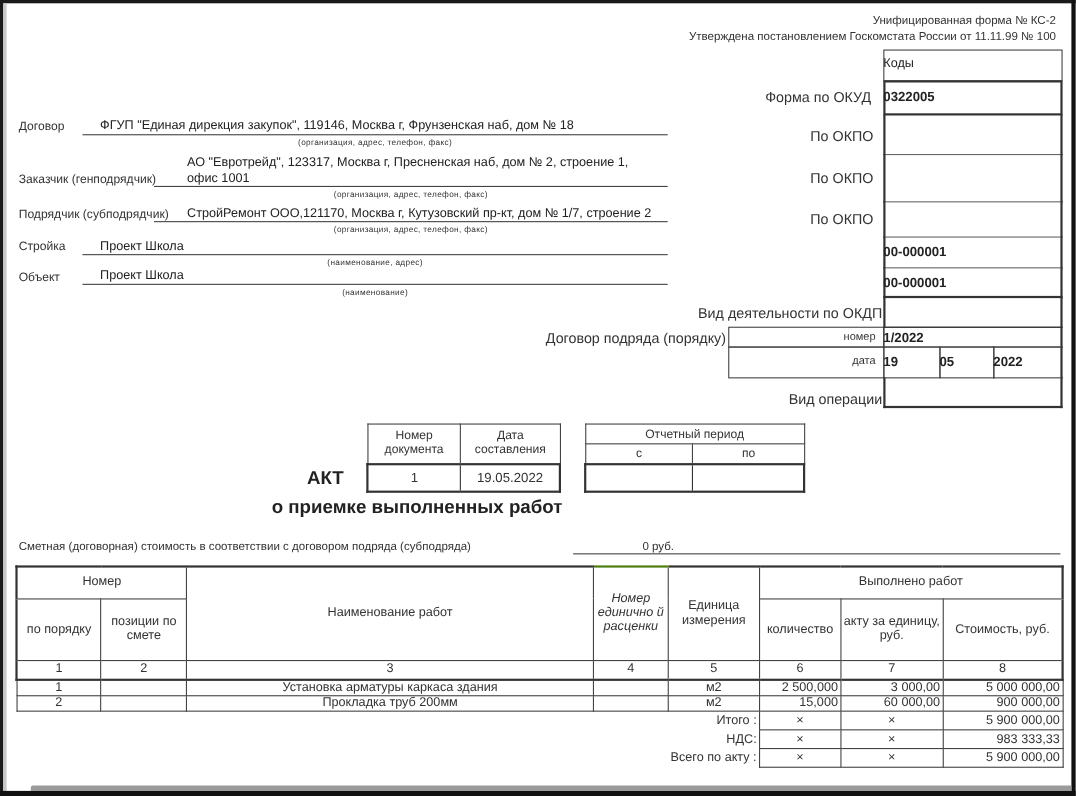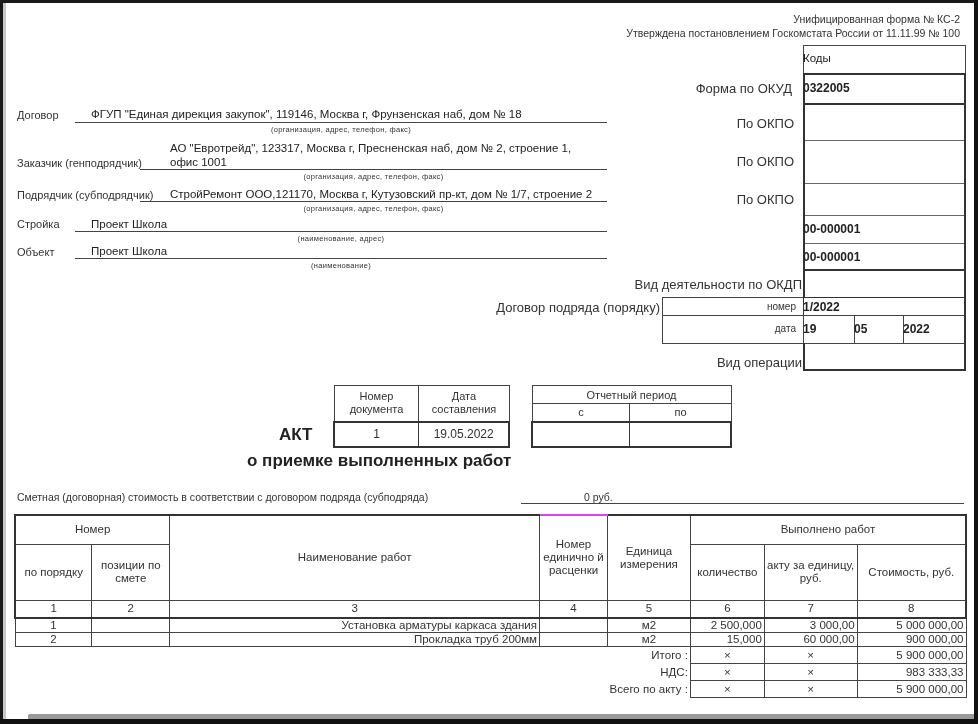--- a/index.html
+++ b/index.html
@@ -27,21 +27,21 @@
   .bold { font-weight: bold; }
 
   .rlabel { font-size: 13px; color: #333; text-align: right; }
 
   table { border-collapse: collapse; }
   .small-tbl td { border: 1px solid #444; font-size: 11px; color: #333; text-align: center; }
   .main-tbl { position: absolute; left: 14px; top: 514px; width: 953px; }
   .main-tbl td { border: 1px solid #444; font-size: 11.5px; color: #333; text-align: center; padding: 0 2px; line-height: 13px; }
   .main-tbl tr.hrow td { }
   .main-tbl tr.data td { font-size: 11.5px; height: 14px; line-height: 12px; }
-  .main-tbl td.l { text-align: right; }
+  .main-tbl td.l { text-align: center; }
   .main-tbl td.r { text-align: right; }
   .main-tbl td.nb { border: none; }
 
   .title-akt { font-size: 17px; font-weight: bold; color: #222; }
   .title-sub { font-size: 17px; font-weight: bold; color: #222; }
 </style>
 </head>
 <body>
 
 <div class="frame-top"></div>
@@ -167,21 +167,21 @@
       <col style="width:68px">
       <col style="width:83px">
       <col style="width:74px">
       <col style="width:93px">
       <col style="width:109px">
   </colgroup>
   <tbody>
       <tr class="hrow" style="height:29px;">
     <td colspan="2" style="border-top:2px solid #333; border-left:2px solid #333;">Номер</td>
     <td rowspan="2" style="border-top:2px solid #333;">Наименование работ</td>
-    <td rowspan="2" style="border-top:2px solid #d946ef; padding:0;">Номер единично й расценки</td>
+    <td rowspan="2" style="border-top:2px solid #4d7c0f; padding:0;font-style:italic;">Номер единично й расценки</td>
     <td rowspan="2" style="border-top:2px solid #333;">Единица измерения</td>
     <td colspan="3" style="border-top:2px solid #333; border-right:2px solid #333;">Выполнено работ</td>
   </tr>
   <tr class="hrow" style="height:56px;">
     <td style="border-left:2px solid #333;">по порядку</td>
     <td>позиции по смете</td>
     <td>количество</td>
     <td>акту за единицу, руб.</td>
     <td style="border-right:2px solid #333;">Стоимость, руб.</td>
   </tr>

